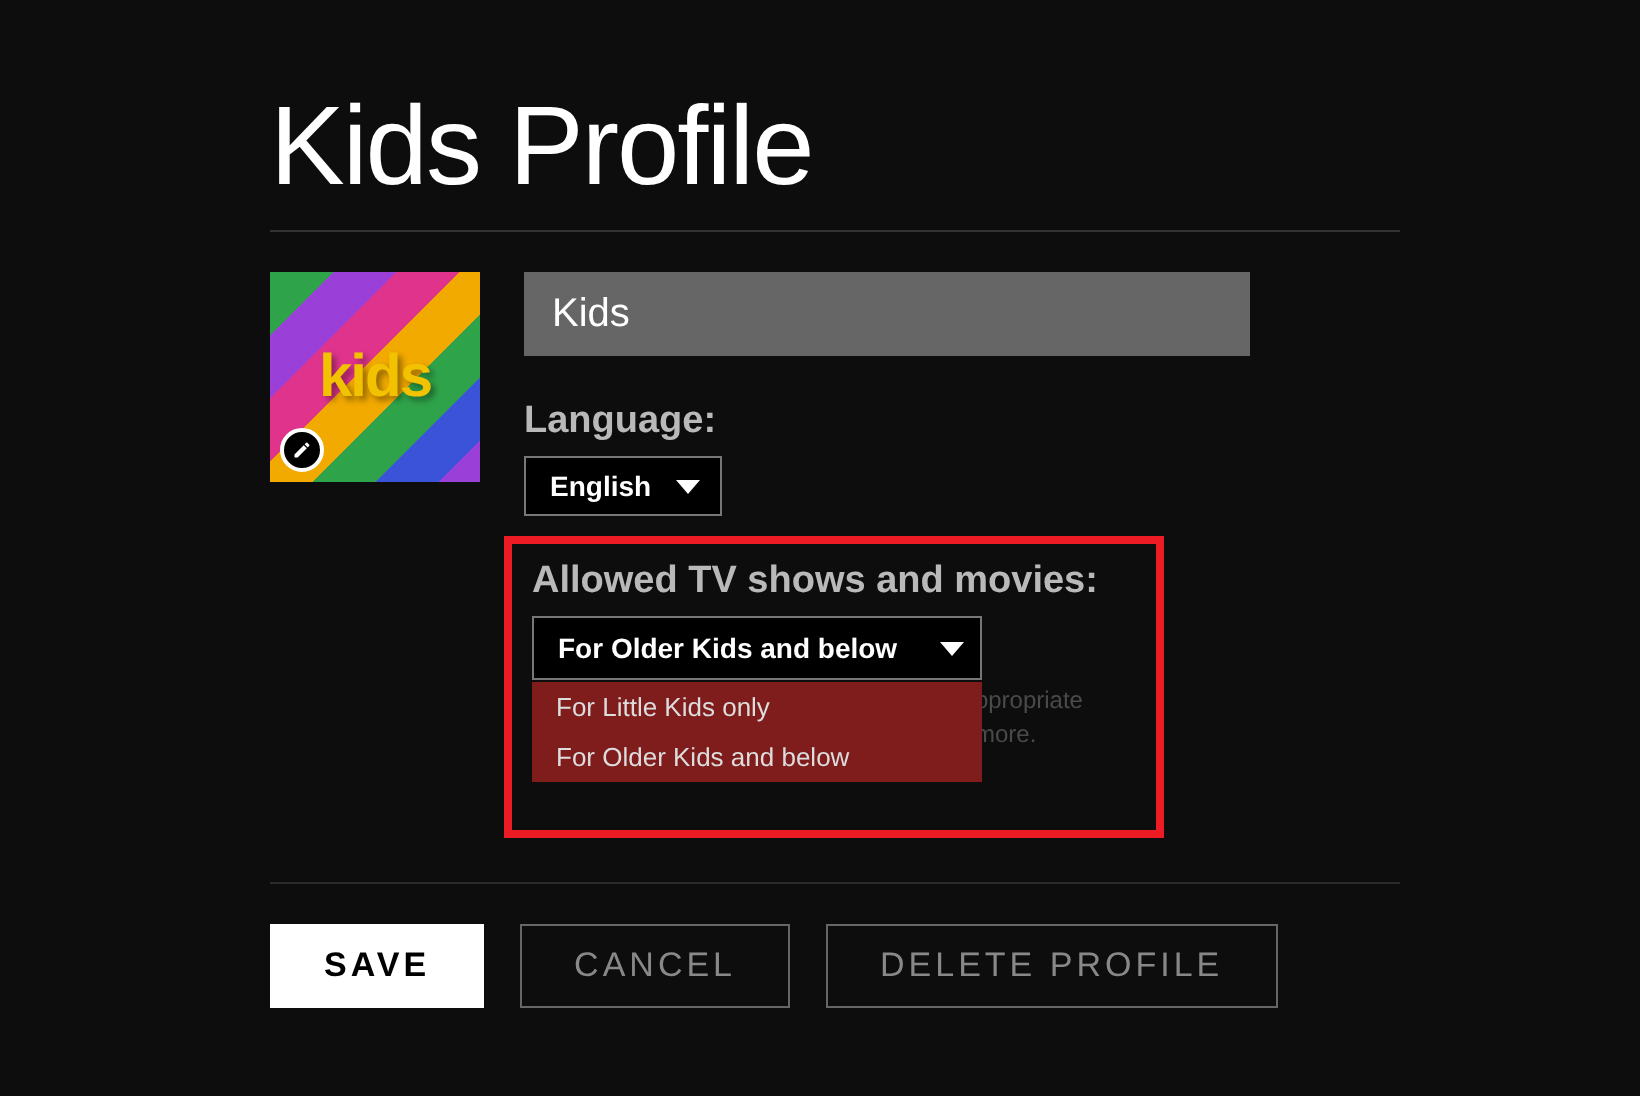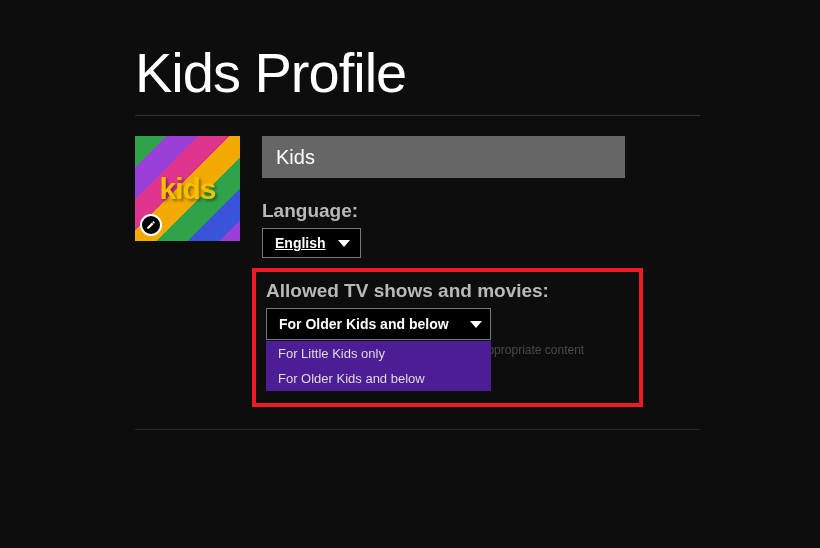--- a/index.html
+++ b/index.html
@@ -93,57 +93,56 @@
   }
   .select {
     display: inline-flex;
     align-items: center;
     background: #000;
     border: 1px solid #777;
     height: 30px;
     padding: 0 10px 0 12px;
     cursor: pointer;
     margin-bottom: 18px;
-    text-decoration: underline;
   }
   .select-text {
     font-size: 14px;
     font-weight: 600;
     color: #fff;
   }
   .caret {
     margin-left: 12px;
     width: 0; height: 0;
     border-left: 6px solid transparent;
     border-right: 6px solid transparent;
     border-top: 7px solid #fff;
   }
   .highlight-box {
     position: relative;
     border: 4px solid #ed1c24;
-    padding: 8px 12px 12px 10px;
+    padding: 8px 12px 24px 10px;
     margin-left: -10px;
     margin-top: -8px;
-    width: 391px;
+    width: 330px;
   }
   .maturity-select {
     display: flex;
     align-items: center;
     justify-content: space-between;
     background: #000;
     border: 1px solid #777;
     height: 32px;
     padding: 0 8px 0 12px;
     width: 225px;
     cursor: pointer;
     margin-top: 4px;
   }
   .maturity-select .select-text { font-size: 14px; font-weight: 600; }
   .dropdown-list {
-    background: #4c1d95;
+    background: #7f1d1d;
     width: 225px;
     margin-top: 1px;
   }
   .dropdown-item {
     font-size: 13px;
     color: #ddd;
     padding: 5px 12px;
     cursor: pointer;
   }
   .hint-text {
@@ -222,13 +221,18 @@
         <div class="dropdown-list">
           <div class="dropdown-item">For Little Kids only</div>
           <div class="dropdown-item">For Older Kids and below</div>
         </div>
       </div>
     </div>
   </div>
 
   <hr class="divider2">
 
+  <div class="buttons">
+    <div class="btn btn-primary">SAVE</div>
+    <div class="btn">CANCEL</div>
+    <div class="btn">DELETE PROFILE</div>
+  </div>
 </div>
 
 </body></html>

